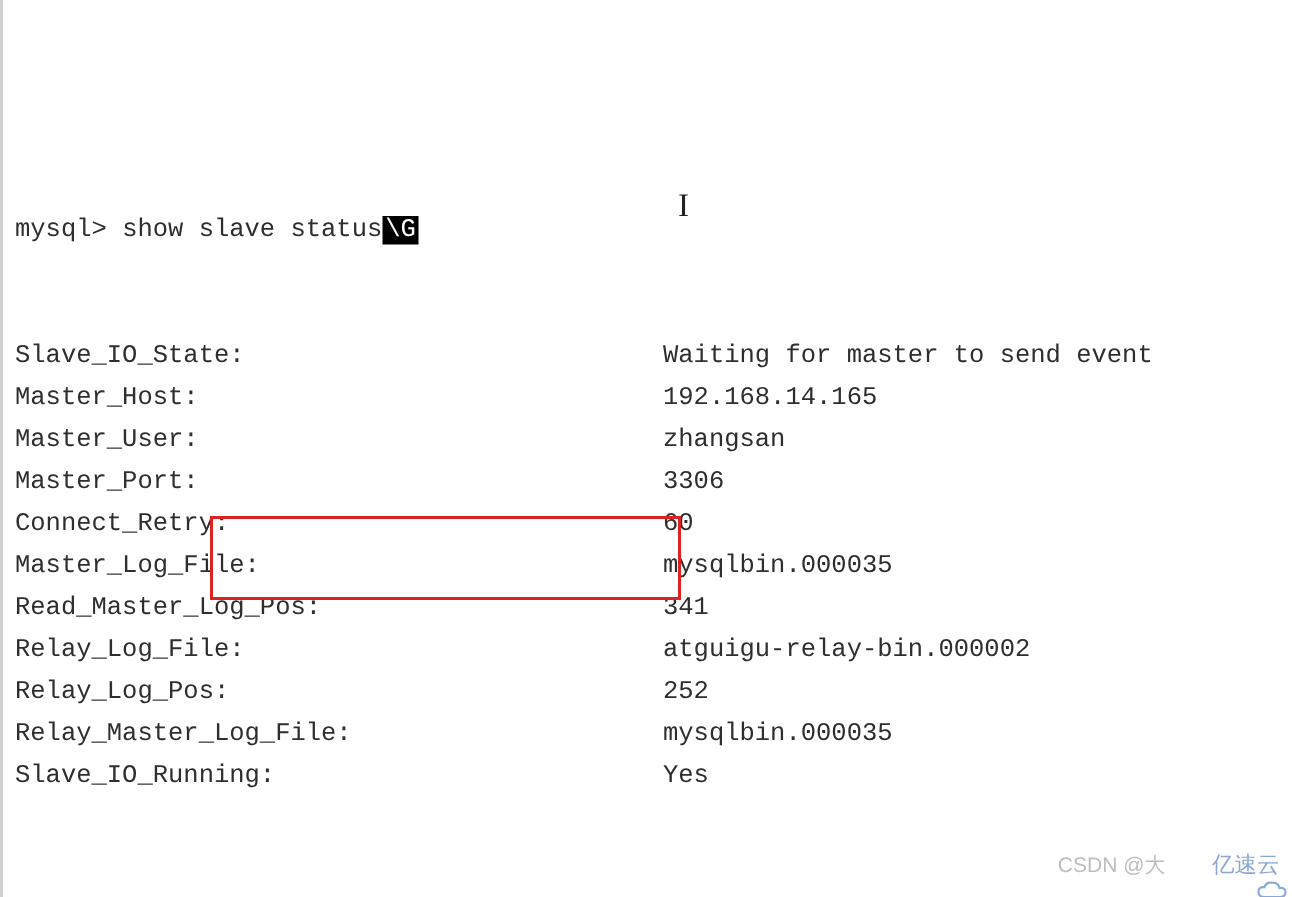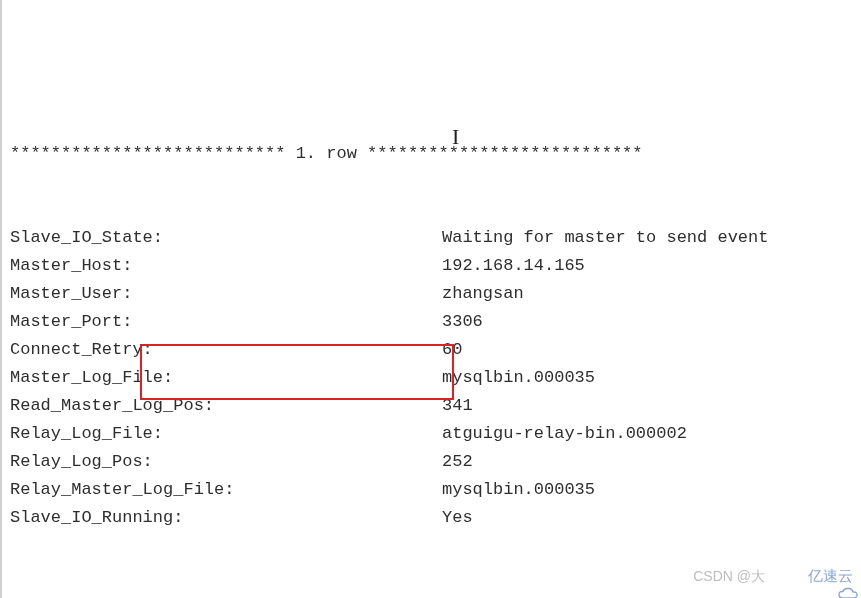--- a/index.html
+++ b/index.html
@@ -58,21 +58,21 @@
       font-size: 22px;
       color: #222;
       pointer-events: none;
     }
     .watermark-right {
       position: absolute;
       bottom: 12px;
       right: 8px;
       display: flex;
       align-items: center;
-      gap: 18px;
+      gap: 6px;
     }
     .watermark-right .csdn {
       color: #bdbdbd;
       font-family: Arial, sans-serif;
       font-size: 14px;
     }
     .watermark-right .yisu {
       color: #8aa7d6;
       font-family: Liberation Mono, monospace;
       font-size: 15px;
@@ -85,21 +85,21 @@
       height: 14px;
       display: inline-block;
     }
   </style>
 </head>
 <body>
 
 
 
 <div class="terminal">
-  <span class="row-header"><span>***************************</span><span> 1. row </span><span>***************************</span></span>
+  <span class="prompt-line"><span>mysql&gt;</span> <span>show slave status</span><span class="cursor-block">\G</span></span>
   <div id="fields-container"><div class="field-row"><span class="field-label">Slave_IO_State:</span><span class="field-value">Waiting for master to send event</span></div><div class="field-row"><span class="field-label">Master_Host:</span><span class="field-value">192.168.14.165</span></div><div class="field-row"><span class="field-label">Master_User:</span><span class="field-value">zhangsan</span></div><div class="field-row"><span class="field-label">Master_Port:</span><span class="field-value">3306</span></div><div class="field-row"><span class="field-label">Connect_Retry:</span><span class="field-value">60</span></div><div class="field-row"><span class="field-label">Master_Log_File:</span><span class="field-value">mysqlbin.000035</span></div><div class="field-row"><span class="field-label">Read_Master_Log_Pos:</span><span class="field-value">341</span></div><div class="field-row"><span class="field-label">Relay_Log_File:</span><span class="field-value">atguigu-relay-bin.000002</span></div><div class="field-row"><span class="field-label">Relay_Log_Pos:</span><span class="field-value">252</span></div><div class="field-row"><span class="field-label">Relay_Master_Log_File:</span><span class="field-value">mysqlbin.000035</span></div><div class="field-row"><span class="field-label">Slave_IO_Running:</span><span class="field-value">Yes</span></div></div>
 </div>
 
 <div class="highlight-box" style="top: 344px; left: 138px; width: 314px; height: 56px;"></div>
 
 <span class="text-cursor" style="top:124px; left:450px;">I</span>
 
 <div class="watermark-right">
   <span class="csdn">CSDN @大</span>
   <span class="yisu">

